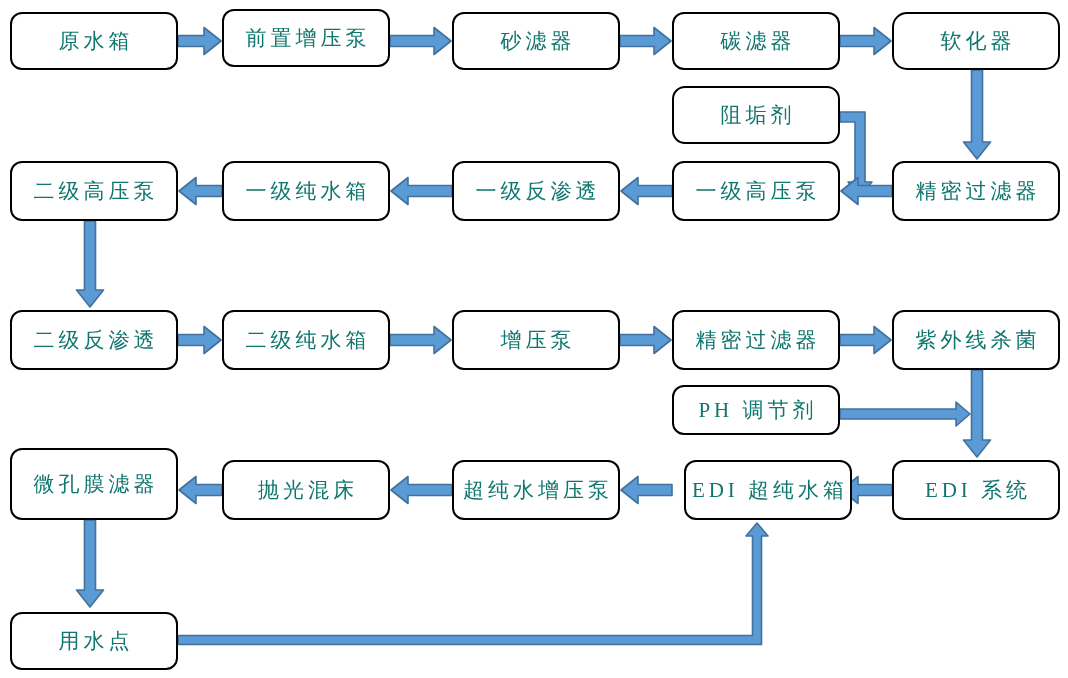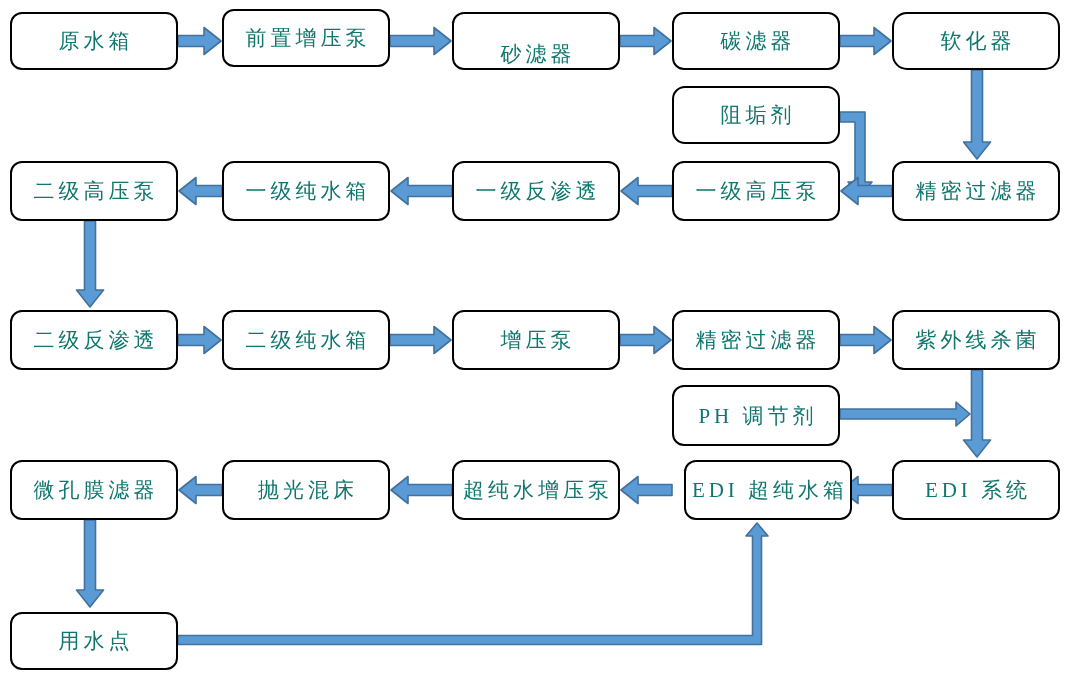--- a/index.html
+++ b/index.html
@@ -57,21 +57,21 @@
       <polygon points="84.5,520 84.5,590 76.5,590 90,607 103.5,590 95.5,590 95.5,520" fill="#5b9bd5" stroke="#41719c" stroke-width="1.6" stroke-linejoin="round"></polygon>
       <polygon points="178,635.5 752.5,635.5 752.5,536 746,536 757,523 768,536 761.5,536 761.5,644.5 178,644.5" fill="#5b9bd5" stroke="#41719c" stroke-width="1.6" stroke-linejoin="round"></polygon>
     </svg>
   <div id="node-layer">
       <div class="node" style="left: 10px; top: 12px; width: 168px; height: 58px;">
         <span class="node-label">原水箱</span>
       </div>
       <div class="node" style="left: 222px; top: 9px; width: 168px; height: 58px; font-family: Liberation Serif, serif;">
         <span class="node-label">前置增压泵</span>
       </div>
-      <div class="node" style="left: 452px; top: 12px; width: 168px; height: 58px; align-items: flex-end;">
+      <div class="node" style="left: 452px; top: 12px; width: 168px; height: 58px;">
         <span class="node-label">砂滤器</span>
       </div>
       <div class="node" style="left: 672px; top: 12px; width: 168px; height: 58px;">
         <span class="node-label">碳滤器</span>
       </div>
       <div class="node" style="left: 892px; top: 12px; width: 168px; height: 58px; border-radius: 15px;">
         <span class="node-label">软化器</span>
       </div>
       <div class="node" style="left: 672px; top: 86px; width: 168px; height: 58px; border-radius: 13px;">
         <span class="node-label">阻垢剂</span>
@@ -99,35 +99,35 @@
       </div>
       <div class="node" style="left: 452px; top: 310px; width: 168px; height: 60px;">
         <span class="node-label">增压泵</span>
       </div>
       <div class="node" style="left: 672px; top: 310px; width: 168px; height: 60px;">
         <span class="node-label">精密过滤器</span>
       </div>
       <div class="node" style="left: 892px; top: 310px; width: 168px; height: 60px;">
         <span class="node-label">紫外线杀菌</span>
       </div>
-      <div class="node" style="left: 672px; top: 385px; width: 168px; height: 61px;">
+      <div class="node" style="left: 672px; top: 385px; width: 168px; height: 50px;">
         <span class="node-label">PH 调节剂</span>
       </div>
       <div class="node" style="left: 892px; top: 460px; width: 168px; height: 60px;">
         <span class="node-label">EDI 系统</span>
       </div>
       <div class="node" style="left: 672px; top: 460px; width: 168px; height: 60px; margin-left: 12px;">
         <span class="node-label">EDI 超纯水箱</span>
       </div>
       <div class="node" style="left: 452px; top: 460px; width: 168px; height: 60px;">
         <span class="node-label">超纯水增压泵</span>
       </div>
       <div class="node" style="left: 222px; top: 460px; width: 168px; height: 60px;">
         <span class="node-label">抛光混床</span>
       </div>
-      <div class="node" style="left: 10px; top: 460px; width: 168px; height: 60px;">
+      <div class="node" style="left: 10px; top: 448px; width: 168px; height: 72px;">
         <span class="node-label">微孔膜滤器</span>
       </div>
       <div class="node" style="left: 10px; top: 612px; width: 168px; height: 58px;">
         <span class="node-label">用水点</span>
       </div>
     </div>
 </div>
 
 </body></html>

